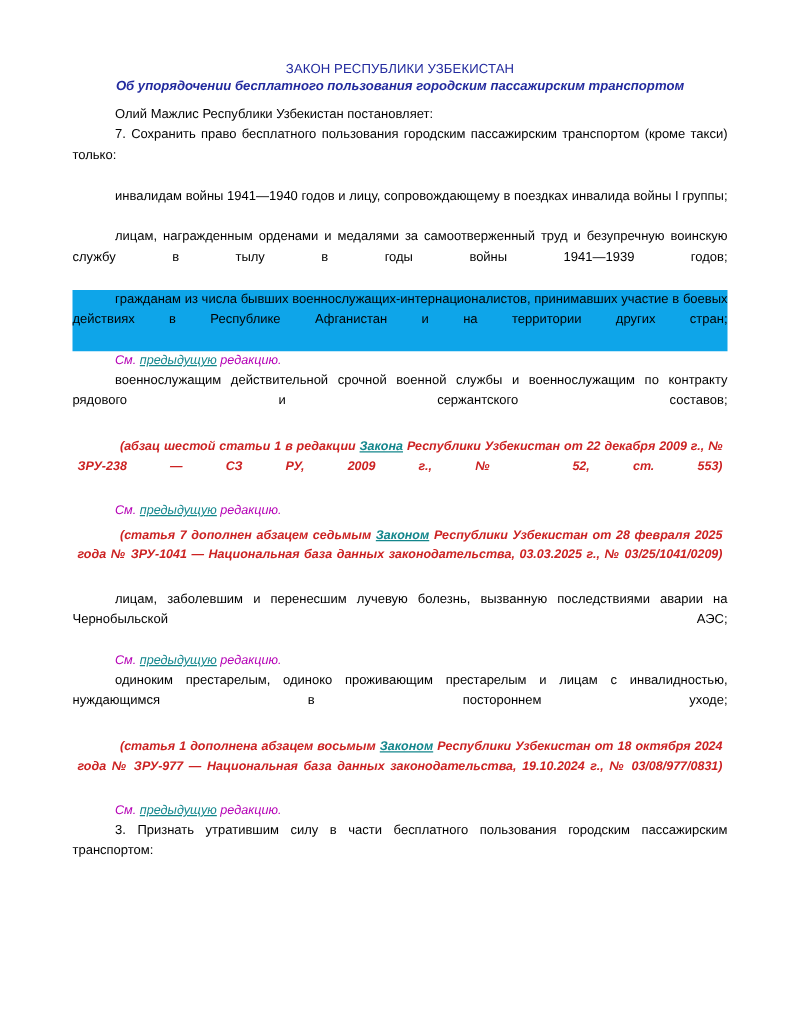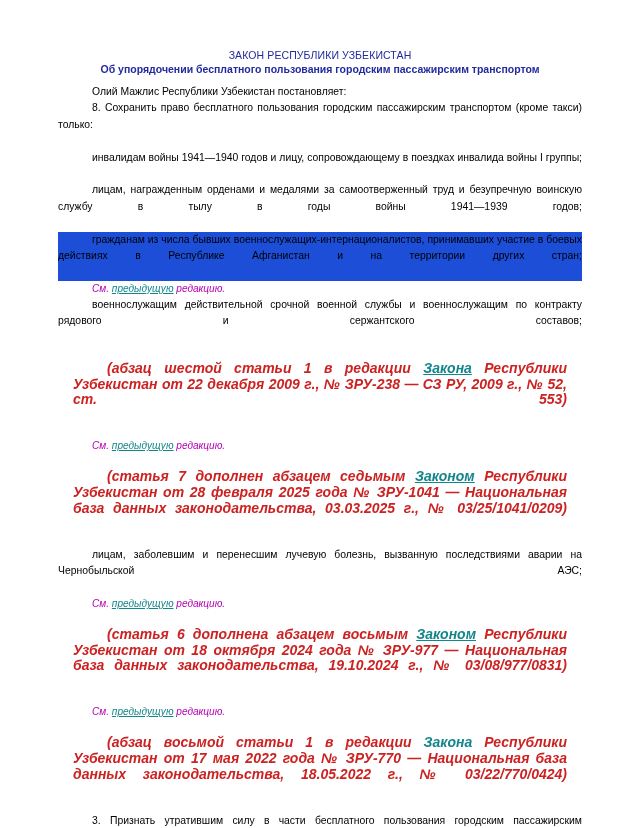--- a/index.html
+++ b/index.html
@@ -33,20 +33,21 @@
     font-weight: normal;
   }
   .doc-subtitle {
     text-align: center;
     color: #222a9e;
     font-size: 10.5px;
     line-height: 14px;
     font-weight: bold;
     margin: 0 0 2px 0;
     padding: 0 4px;
+    font-style: italic;
   }
   .body-block {
     margin-top: 8px;
   }
   p.para {
     margin: 0;
     padding: 0;
     font-size: 10.4px;
     line-height: 16.4px;
     text-align: justify;
@@ -59,23 +60,23 @@
     content: "";
     display: inline-block;
     width: 100%;
   }
   p.para.nostretch::after {
     content: none;
   }
 
   
   p.note {
-    margin: 15px;
+    margin: 4px;
     padding: 0;
-    font-size: 14px;
+    font-size: 10px;
     line-height: 15.6px;
     text-align: justify;
     text-indent: 34px;
     color: #cc2222;
     font-style: italic;
     font-weight: bold;
   }
   p.note::after {
     content: "";
     display: inline-block;
@@ -102,37 +103,37 @@
     font-style: italic;
     font-weight: bold;
   }
   .link-note-plain {
     color: #13868c;
     text-decoration: none;
     font-style: italic;
     font-weight: bold;
   }
   .hl-block {
-    background: #1d4ed8;
+    background: #0ea5e9;
     display: block;
   }
 </style>
 </head>
 <body>
 
 <div class="page">
 
   <h1 class="doc-title">ЗАКОН РЕСПУБЛИКИ УЗБЕКИСТАН</h1>
   <h2 class="doc-subtitle">Об упорядочении бесплатного пользования городским пассажирским транспортом</h2>
 
   <div class="body-block">
 
     <p class="para nostretch">Олий Мажлис Республики Узбекистан постановляет:</p>
 
-    <p class="para">8. Сохранить право бесплатного пользования городским пассажирским транспортом (кроме такси) только:</p>
+    <p class="para">7. Сохранить право бесплатного пользования городским пассажирским транспортом (кроме такси) только:</p>
 
 
     <p class="para">инвалидам войны 1941—1940 годов и лицу, сопровождающему в поездках инвалида войны I группы;</p>
 
     <p class="para">лицам, награжденным орденами и медалями за самоотверженный труд и безупречную воинскую службу в тылу в годы войны 1941—1939 годов;</p>
 
     <p class="para hl-block">гражданам из числа бывших военнослужащих-интернационалистов, принимавших участие в боевых действиях в Республике Афганистан и на территории других стран;</p>
 
     <p class="prev"><span>См. </span><a class="link" href="#">предыдущую</a><span> редакцию.</span></p>
 
@@ -142,26 +143,26 @@
 
     <p class="prev"><span>См. </span><a class="link" href="#">предыдущую</a><span> редакцию.</span></p>
 
 
     <p class="note"><span>(статья 7 дополнен абзацем седьмым </span><a class="link-note" href="#">Законом</a><span> Республики Узбекистан от 28 февраля 2025 года № ЗРУ-1041 — Национальная база данных законодательства, 03.03.2025 г., № 03/25/1041/0209)</span></p>
 
     <p class="para">лицам, заболевшим и перенесшим лучевую болезнь, вызванную последствиями аварии на Чернобыльской АЭС;</p>
 
     <p class="prev"><span>См. </span><a class="link" href="#">предыдущую</a><span> редакцию.</span></p>
 
+    <p class="para">одиноким престарелым, одиноко проживающим престарелым и лицам с инвалидностью, нуждающимся в постороннем уходе;</p>
 
-    <p class="note"><span>(статья 6 дополнена абзацем восьмым </span><a class="link-note" href="#">Законом</a><span> Республики Узбекистан от 18 октября 2024 года № ЗРУ-977 — Национальная база данных законодательства, 19.10.2024 г., № 03/08/977/0831)</span></p>
+    <p class="note"><span>(статья 1 дополнена абзацем восьмым </span><a class="link-note" href="#">Законом</a><span> Республики Узбекистан от 18 октября 2024 года № ЗРУ-977 — Национальная база данных законодательства, 19.10.2024 г., № 03/08/977/0831)</span></p>
 
     <p class="prev"><span>См. </span><a class="link" href="#">предыдущую</a><span> редакцию.</span></p>
 
 
-    <p class="note"><span>(абзац восьмой статьи 1 в редакции </span><a class="link-note-plain" href="#">Закона</a><span> Республики Узбекистан от 17 мая 2022 года № ЗРУ-770 — Национальная база данных законодательства, 18.05.2022 г., № 03/22/770/0424)</span></p>
 
     <p class="para">3. Признать утратившим силу в части бесплатного пользования городским пассажирским транспортом:</p>
 
     <p class="para"></p>
 
   </div>
 </div>
 
 </body></html>

